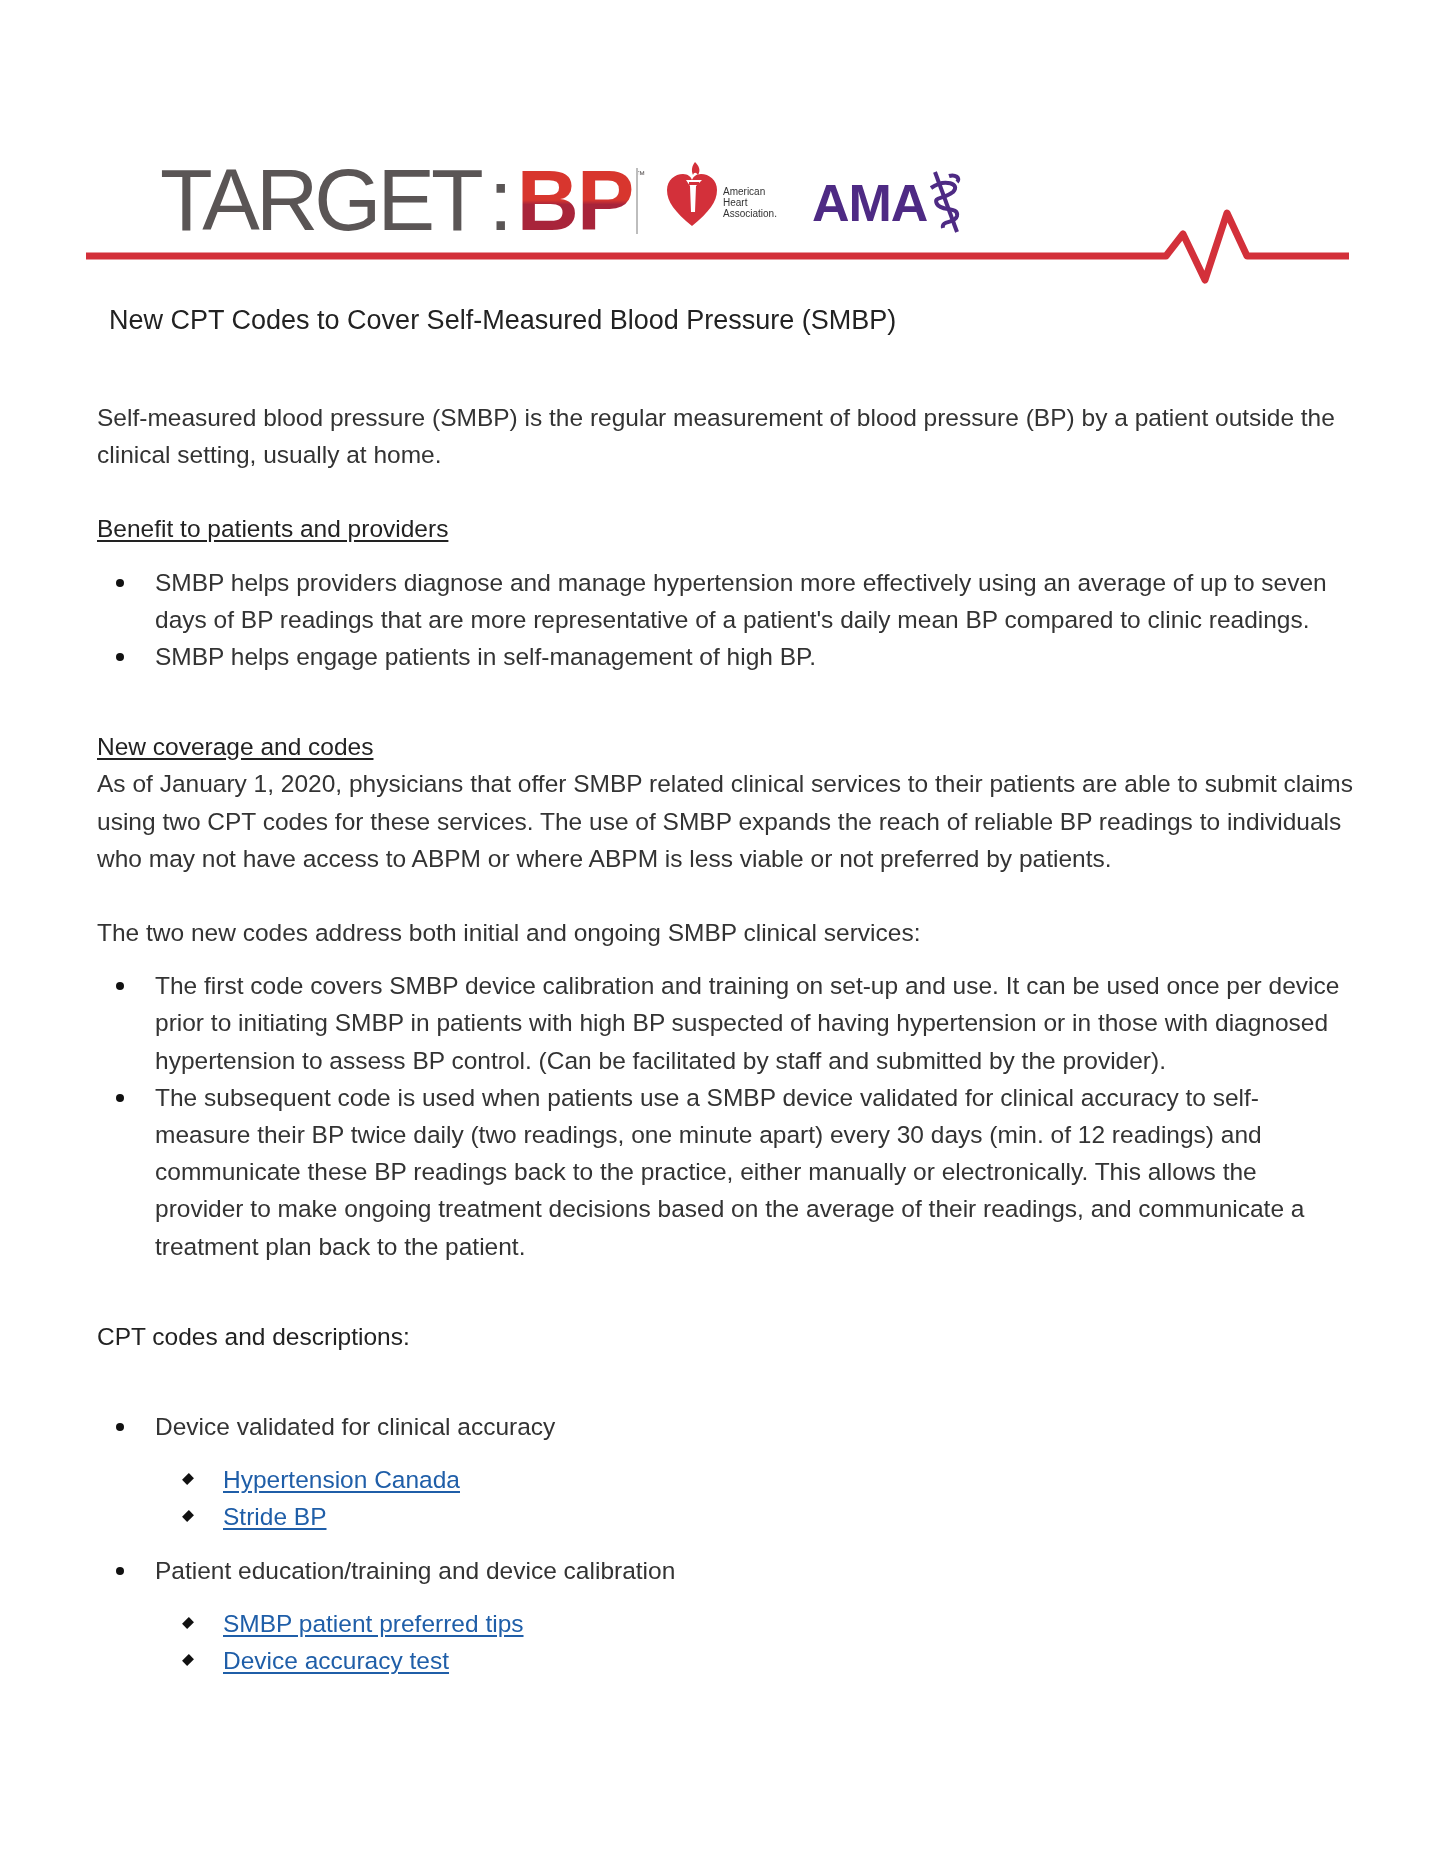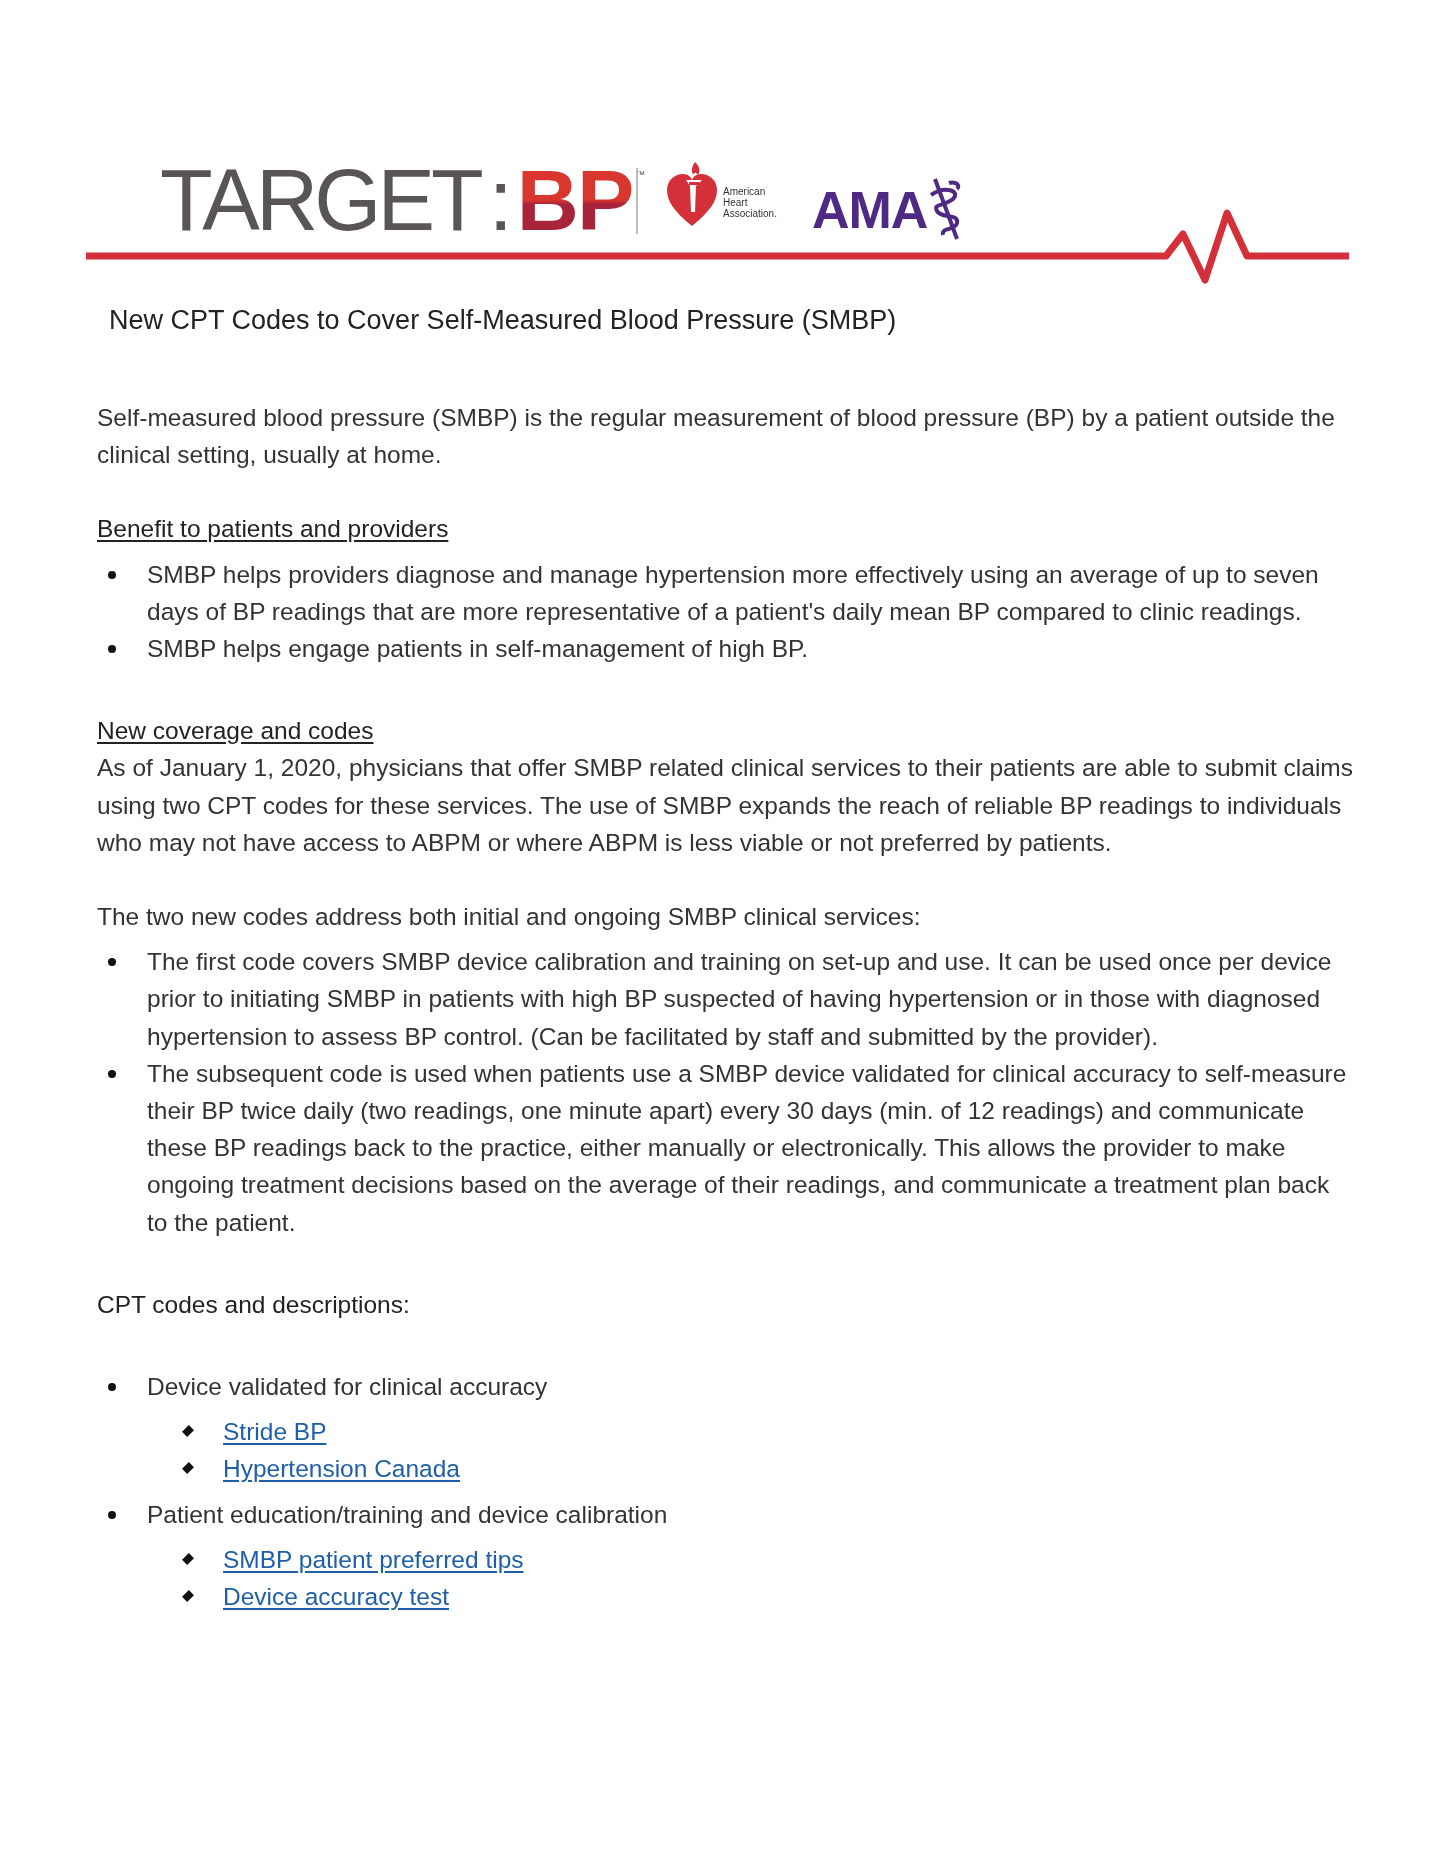--- a/index.html
+++ b/index.html
@@ -83,21 +83,21 @@
       left: 723px;
       top: 186px;
       font-size: 10px;
       line-height: 11px;
       color: #333333;
       font-weight: 400;
     }
     .ama-logo {
       position: absolute;
       left: 812px;
-      top: 175px;
+      top: 168px;
       height: 70px;
       display: flex;
       align-items: center;
     }
     .ama-text {
       font-size: 52px;
       font-weight: 700;
       color: #4e2a84;
       letter-spacing: -1px;
       line-height: 60px;
@@ -131,21 +131,21 @@
     .section-heading {
       margin: 0;
       text-decoration: underline;
       text-underline-offset: 3px;
       font-weight: 400;
       font-size: 24.5px;
       color: #222222;
     }
     ul.bullets {
       list-style: none;
-      margin: 8px;
+      margin: 16px;
       padding: 0;
     }
     ul.bullets > li {
       position: relative;
       padding-left: 42px;
     }
     ul.bullets > li .bullet-dot {
       position: absolute;
       left: 3px;
       top: 15px;
@@ -277,25 +277,25 @@
 
   <ul class="bullets">
     <li>
       <span class="bullet-dot"></span>
       <span>Device validated for clinical accuracy</span>
     </li>
   </ul>
   <ul class="sub-bullets">
     <li>
       <span class="diamond"></span>
+      <a class="doc-link">Hypertension Canada</a>
+    </li>
+    <li>
+      <span class="diamond"></span>
       <a class="doc-link">Stride BP</a>
-    </li>
-    <li>
-      <span class="diamond"></span>
-      <a class="doc-link">Hypertension Canada</a>
     </li>
   </ul>
 
   <ul class="bullets">
     <li>
       <span class="bullet-dot"></span>
       <span>Patient education/training and device calibration</span>
     </li>
   </ul>
   <ul class="sub-bullets">

